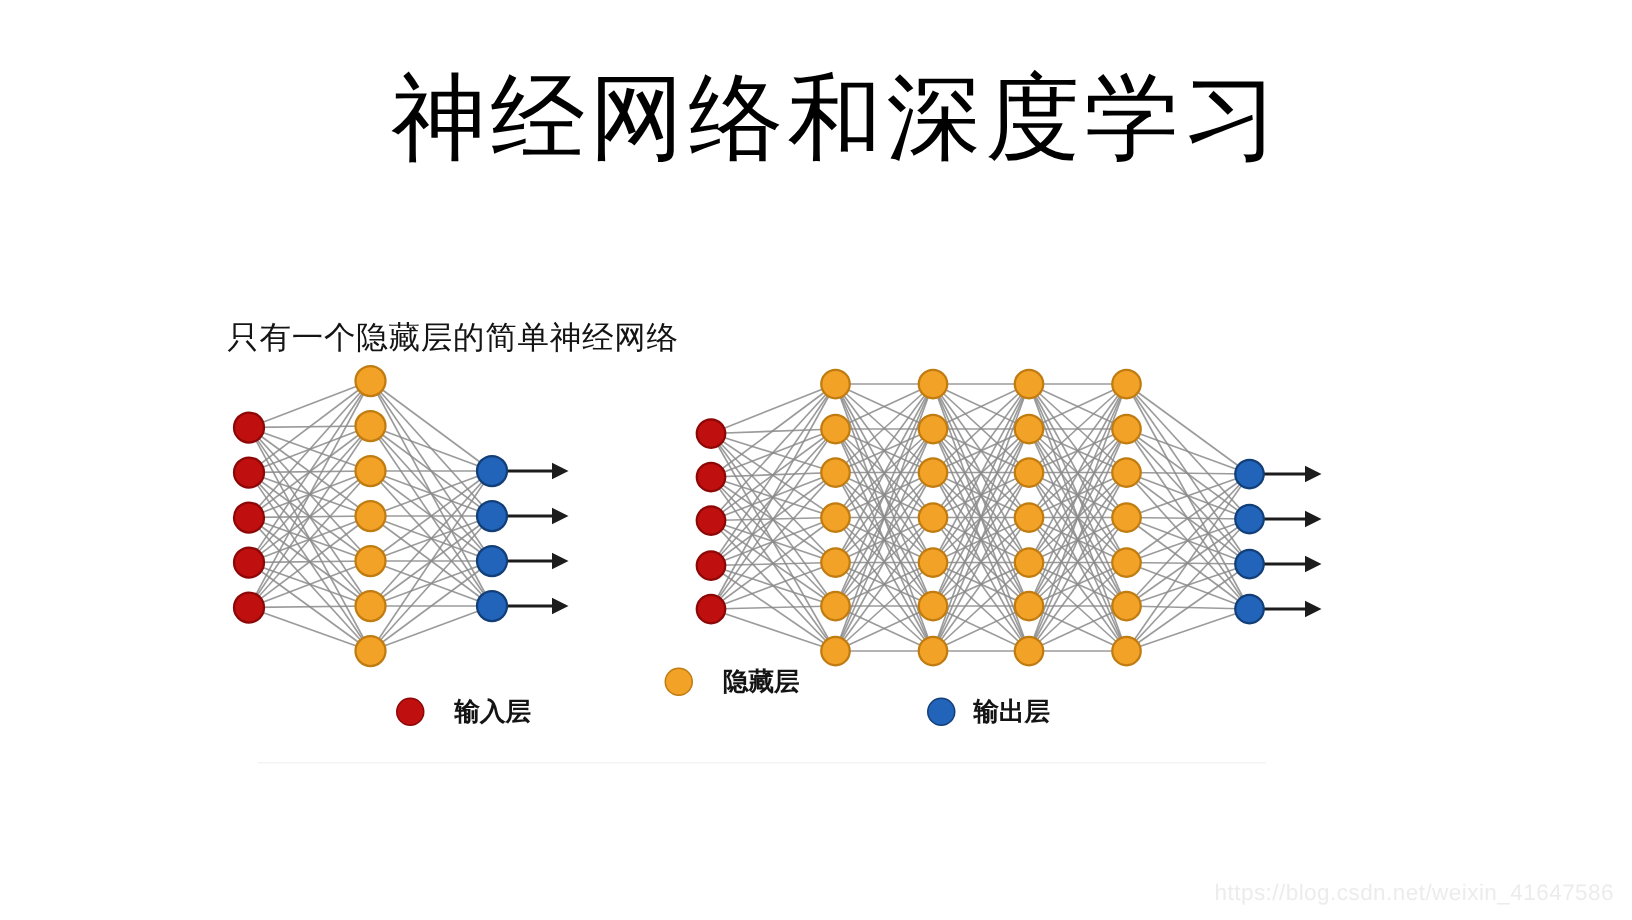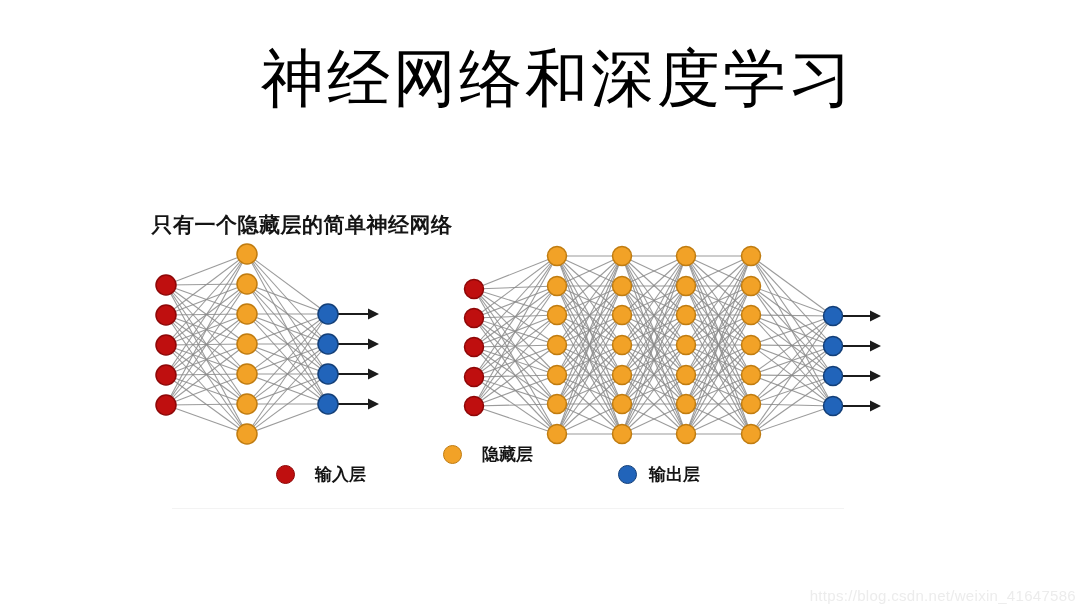--- a/index.html
+++ b/index.html
@@ -25,21 +25,21 @@
     font-size: 63px;
     line-height: 86px;
     letter-spacing: 3px;
     color: #000000;
     white-space: nowrap;
   }
   .diagram-label {
     position: absolute;
     transform: translateX(-50%);
     font-size: 21px;
-    font-weight: 700;
+    font-weight: 400;
     letter-spacing: 0.5px;
     color: #141414;
     white-space: nowrap;
   }
   #network-svg {
     position: absolute;
     left: 0; top: 0;
     width: 1088px; height: 613px;
   }
   .legend { position: absolute; left: 0; top: 0; width: 100%; height: 0; }
@@ -426,21 +426,21 @@
       <circle cx="751" cy="375" r="9.5" fill="#f2a227" stroke="#c07c10" stroke-width="1.5"></circle>
       <circle cx="751" cy="404" r="9.5" fill="#f2a227" stroke="#c07c10" stroke-width="1.5"></circle>
       <circle cx="751" cy="434" r="9.5" fill="#f2a227" stroke="#c07c10" stroke-width="1.5"></circle>
       <circle cx="833" cy="316" r="9.5" fill="#2164ba" stroke="#133f78" stroke-width="1.5"></circle>
       <circle cx="833" cy="346" r="9.5" fill="#2164ba" stroke="#133f78" stroke-width="1.5"></circle>
       <circle cx="833" cy="376" r="9.5" fill="#2164ba" stroke="#133f78" stroke-width="1.5"></circle>
       <circle cx="833" cy="406" r="9.5" fill="#2164ba" stroke="#133f78" stroke-width="1.5"></circle>
     </svg>
 
   <div class="legend">
-    <div class="legend-item" style="left: 276px; top: 464px;">
+    <div class="legend-item" style="left: 264px; top: 464px;">
       <span class="legend-dot" style="background: rgb(191, 15, 15); border: 1.5px solid rgb(142, 7, 7);"></span>
       <span class="legend-label">输入层</span>
     </div>
     <div class="legend-item" style="left: 443px; top: 444px;">
       <span class="legend-dot" style="background: rgb(242, 162, 39); border: 1.5px solid rgb(192, 124, 16);"></span>
       <span class="legend-label">隐藏层</span>
     </div>
     <div class="legend-item" style="left: 618px; top: 464px; gap: 12px;">
       <span class="legend-dot" style="background: rgb(33, 100, 186); border: 1.5px solid rgb(19, 63, 120);"></span>
       <span class="legend-label">输出层</span>

